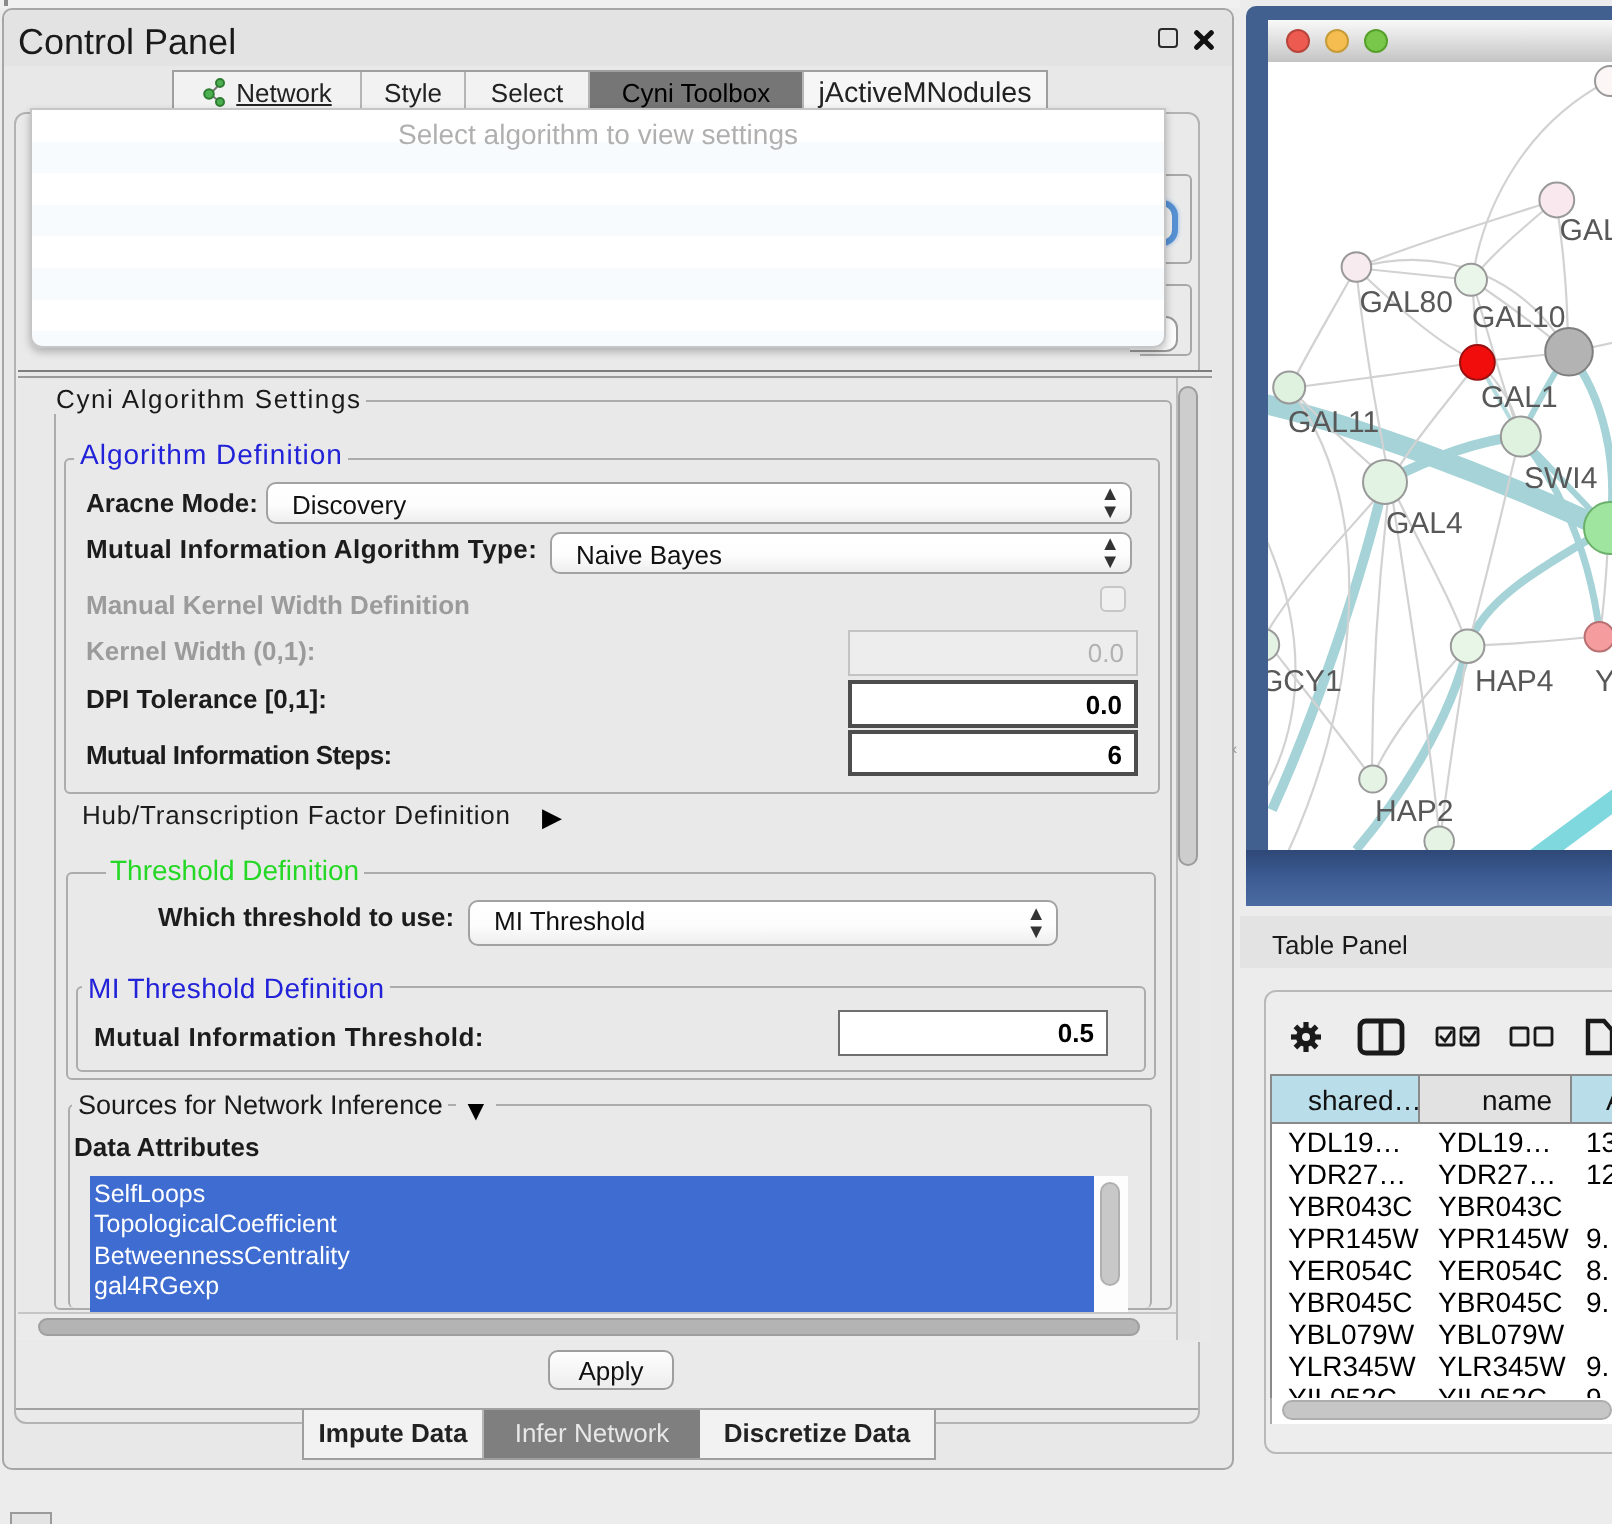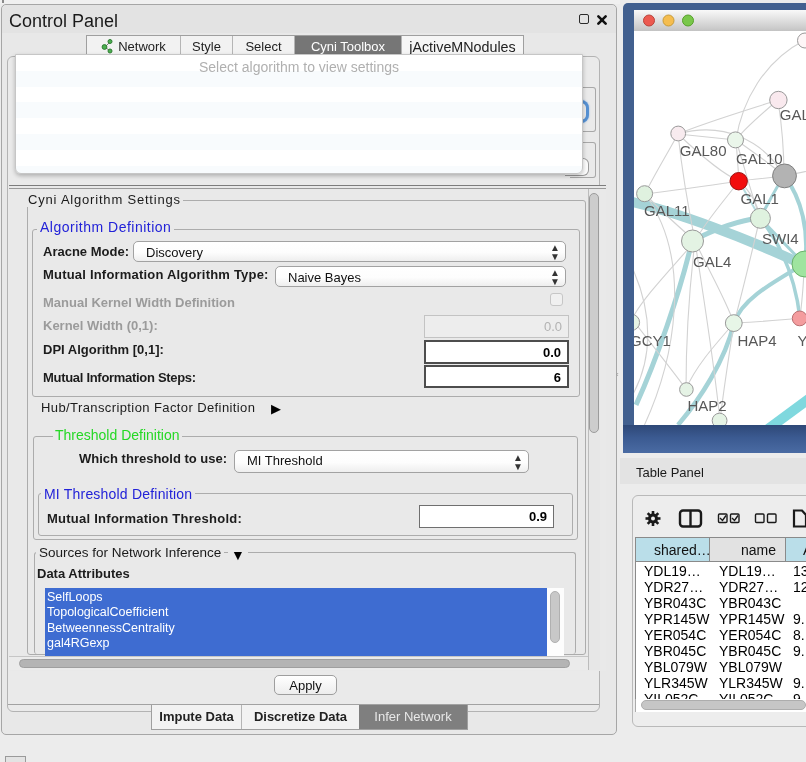--- a/index.html
+++ b/index.html
@@ -28,32 +28,32 @@
 <div class="abs" style="left:9px;top:11px;font-size:18px;color:#1a1a1a;">Control Panel</div>
 <div class="abs" style="left:579px;top:14px;width:9.5px;height:9.5px;border:1.8px solid #2b2b2b;border-radius:2px;box-sizing:border-box;"></div>
 <svg class="abs" style="left:596.5px;top:14.5px;" width="10" height="10" viewBox="0 0 11 11">
     <g stroke="#111" stroke-width="2.8" stroke-linecap="round">
       <line x1="1.5" y1="1.5" x2="9.5" y2="9.5"></line>
       <line x1="9.5" y1="1.5" x2="1.5" y2="9.5"></line>
     </g>
   </svg>
 
 <div class="abs" id="toptabs" style="left:86px;top:35px;height:21px;border:1px solid #9f9f9f;border-bottom:none;display:flex;font-size:13px;color:#222;">
-  <div style="width:93px;background:#f2f2f2;border-right:1px solid #b5b5b5;display:flex;align-items:center;justify-content:center;">
+  <div style="width:93px;background:#f2f2f2;border-right:1px solid #b5b5b5;display:flex;align-items:center;justify-content:center;text-decoration:underline;">
     <svg width="13" height="15" viewBox="0 0 13 15" style="margin-right:4px;">
       <line x1="9" y1="3" x2="4" y2="8" stroke="#777" stroke-width="1"></line>
       <line x1="4" y1="8" x2="9" y2="12" stroke="#777" stroke-width="1"></line>
       <circle cx="9" cy="2.5" r="2" fill="#4caf50" stroke="#2e7d32"></circle>
       <circle cx="3.5" cy="8" r="2.4" fill="#4caf50" stroke="#2e7d32"></circle>
       <circle cx="9" cy="12" r="2" fill="#4caf50" stroke="#2e7d32"></circle>
     </svg>
     Network</div>
   <div style="width:51px;background:#f2f2f2;border-right:1px solid #b5b5b5;display:flex;align-items:center;justify-content:center;">Style</div>
   <div style="width:61px;background:#f2f2f2;border-right:1px solid #b5b5b5;display:flex;align-items:center;justify-content:center;">Select</div>
-  <div style="width:106px;background:#767676;color:#ffffff;display:flex;align-items:center;justify-content:center;">Cyni Toolbox</div>
+  <div style="width:106px;background:#767676;color:#000000;display:flex;align-items:center;justify-content:center;">Cyni Toolbox</div>
   <div style="width:121px;background:#f6f6f6;border-left:1px solid #b5b5b5;display:flex;align-items:center;justify-content:center;font-size:14.3px;">jActiveMNodules</div>
 </div>
 
 <div class="abs" style="left:7px;top:56px;width:593px;height:656px;background:#eaeaea;border:1px solid #b3b3b3;border-radius:6px;box-sizing:border-box;"></div>
 
 <div class="abs" style="left:570px;top:87px;width:25px;height:43px;border:1px solid #a8a8a8;border-left:none;border-radius:0 3px 3px 0;"></div>
 <div class="abs" style="left:570px;top:142px;width:25px;height:34px;border:1px solid #a8a8a8;border-left:none;border-radius:0 3px 3px 0;"></div>
 <div class="abs" style="left:565px;top:100px;width:24px;height:23px;border:3px solid #5590d2;border-left:none;border-radius:0 8px 8px 0;background:#ececec;box-shadow:0 0 2px #8ab4e4;box-sizing:border-box;"></div>
 <div class="abs" style="left:565px;top:158px;width:24px;height:18px;border:1.5px solid #9a9a9a;border-left:none;border-radius:0 6px 6px 0;background:#fcfcfc;box-sizing:border-box;"></div>
 
@@ -83,21 +83,21 @@
   <span class="ct">Naive Bayes</span>
     <span class="arr">▲<br>▼</span>
   </div>
 
 <div class="glbl" style="left:43px;top:295px;">Manual Kernel Width Definition</div>
 <div class="abs" style="left:550px;top:293px;width:13px;height:13px;background:#f0f0f0;border:1px solid #c6c6c6;border-radius:3px;box-sizing:border-box;"></div>
 
 <div class="glbl" style="left:43px;top:318px;">Kernel Width (0,1):</div>
 <div class="field" style="left:424px;top:315px;width:145px;height:23px;background:#ededed;border:1px solid #c3c3c3;color:#b2b2b2;padding:3px 6px 0 0;">0.0</div>
 
-<div class="lbl b" style="left:43px;top:342px;">DPI Algorithm [0,1]:</div>
+<div class="lbl b" style="left:43px;top:342px;">DPI Tolerance [0,1]:</div>
 <div class="field b" style="left:424px;top:340px;width:145px;height:24px;border:2px solid #4d4d4d;padding:3px 6px 0 0;">0.0</div>
 
 <div class="lbl b" style="left:43px;top:370px;letter-spacing:-0.3px;">Mutual Information Steps:</div>
 <div class="field b" style="left:424px;top:365px;width:145px;height:23px;border:2px solid #4d4d4d;padding:3px 6px 0 0;">6</div>
 
 <div class="lbl" style="left:41px;top:400px;letter-spacing:0.4px;">Hub/Transcription Factor Definition</div>
 <div class="abs" style="left:271px;top:401px;font-size:13px;color:#000;">▶</div>
 
 <div class="group" style="left:33px;top:436px;width:543px;height:102px;"></div>
 <div class="gtitle" style="left:53px;top:427px;color:#25d825;font-size:14px;padding:0 2px;">Threshold Definition</div>
@@ -105,38 +105,38 @@
 <div class="lbl b" style="left:79px;top:451px;">Which threshold to use:</div>
 <div class="combo" style="left:234px;top:450px;width:295px;height:23px;box-sizing:border-box;">
   <span class="ct" style="top:2px;">MI Threshold</span>
     <span class="arr" style="top:3px;">▲<br>▼</span>
   </div>
 
 <div class="group" style="left:38px;top:493px;width:533px;height:41px;"></div>
 <div class="gtitle" style="left:41px;top:485.5px;color:#2222d8;font-size:14px;letter-spacing:0.2px;">MI Threshold Definition</div>
 
 <div class="lbl b" style="left:47px;top:510.5px;letter-spacing:0.25px;">Mutual Information Threshold:</div>
-<div class="field" style="left:419px;top:505px;width:135px;height:23px;border:1.5px solid #6f6f6f;padding:3px 6px 0 0;font-weight:bold;">0.9</div>
+<div class="field" style="left:419px;top:505px;width:135px;height:23px;border:1.5px solid #6f6f6f;padding:3px 6px 0 0;font-weight:bold;">0.5</div>
 
 <div class="group" style="left:33.5px;top:552px;width:540px;height:101px;border-bottom:none;"></div>
 <div class="gtitle" style="left:36px;top:545px;color:#1a1a1a;font-size:13.5px;">Sources for Network Inference</div>
 <div class="abs" style="left:228px;top:547px;font-size:14px;color:#000;background:#e9e9e9;padding:0 3px;">▼</div>
 <div class="lbl b" style="left:37px;top:566px;">Data Attributes</div>
 
 <div class="abs" style="left:44.5px;top:588px;width:502.5px;height:67.5px;background:#3e6cd1;color:#fff;font-size:12.5px;line-height:15.5px;padding:1.5px 0 0 2.5px;box-sizing:border-box;overflow:hidden;">SelfLoops<br>TopologicalCoefficient<br>BetweennessCentrality<br>gal4RGexp</div>
 <div class="abs" style="left:547px;top:588px;width:16.5px;height:67.5px;background:#fdfdfd;box-sizing:border-box;"></div>
 <div class="abs" style="left:549.5px;top:590.5px;width:10px;height:52px;background:#c8c8c8;border:1px solid #b0b0b0;border-radius:5px;box-sizing:border-box;"></div>
 
 <div class="abs" style="left:274px;top:675px;width:63px;height:20px;background:linear-gradient(180deg,#ffffff,#ededed);border:1px solid #9e9e9e;border-radius:5px;font-size:13px;color:#111;text-align:center;padding-top:2px;box-sizing:border-box;">Apply</div>
 
 <div class="abs" style="left:8px;top:704px;width:591px;height:0;border-top:1px solid #a2a2a2;"></div>
 <div class="abs" style="left:151px;top:705px;height:24px;border:1px solid #9f9f9f;border-top:none;display:flex;font-size:13px;color:#222;box-sizing:content-box;">
   <div style="width:90px;background:#f2f2f2;border-right:1px solid #b5b5b5;display:flex;align-items:flex-start;justify-content:center;font-weight:bold;padding-top:4px;box-sizing:border-box;">Impute Data</div>
+  <div style="width:108px;background:#7f7f7f;color:#e8e8e8;display:flex;align-items:flex-start;justify-content:center;padding-top:4px;box-sizing:border-box;">Infer Network</div>
   <div style="width:117px;background:#f2f2f2;display:flex;align-items:flex-start;justify-content:center;font-weight:bold;padding-top:4px;box-sizing:border-box;">Discretize Data</div>
-  <div style="width:108px;background:#7f7f7f;color:#e8e8e8;display:flex;align-items:flex-start;justify-content:center;padding-top:4px;box-sizing:border-box;">Infer Network</div>
 </div>
 
 <div class="abs" style="left:5px;top:756px;width:19px;height:10px;background:#e3e3e3;border:1px solid #9a9a9a;"></div>
 
 <div class="abs" style="left:616px;top:370px;width:5px;height:8px;color:#9a9a9a;font-size:8px;">‹</div>
 
 <div class="abs" style="left:15px;top:54px;width:566px;height:118px;background:repeating-linear-gradient(180deg,#ffffff 0px,#ffffff 15.8px,#f8fbfd 15.8px,#f8fbfd 31.6px);border:1px solid #c6c6c6;border-radius:0 0 6px 6px;box-shadow:0 2px 4px rgba(0,0,0,0.25);z-index:50;">
   <div style="text-align:center;color:#b0b0b0;font-size:14px;margin-top:4px;">Select algorithm to view settings</div>
 </div>
 

